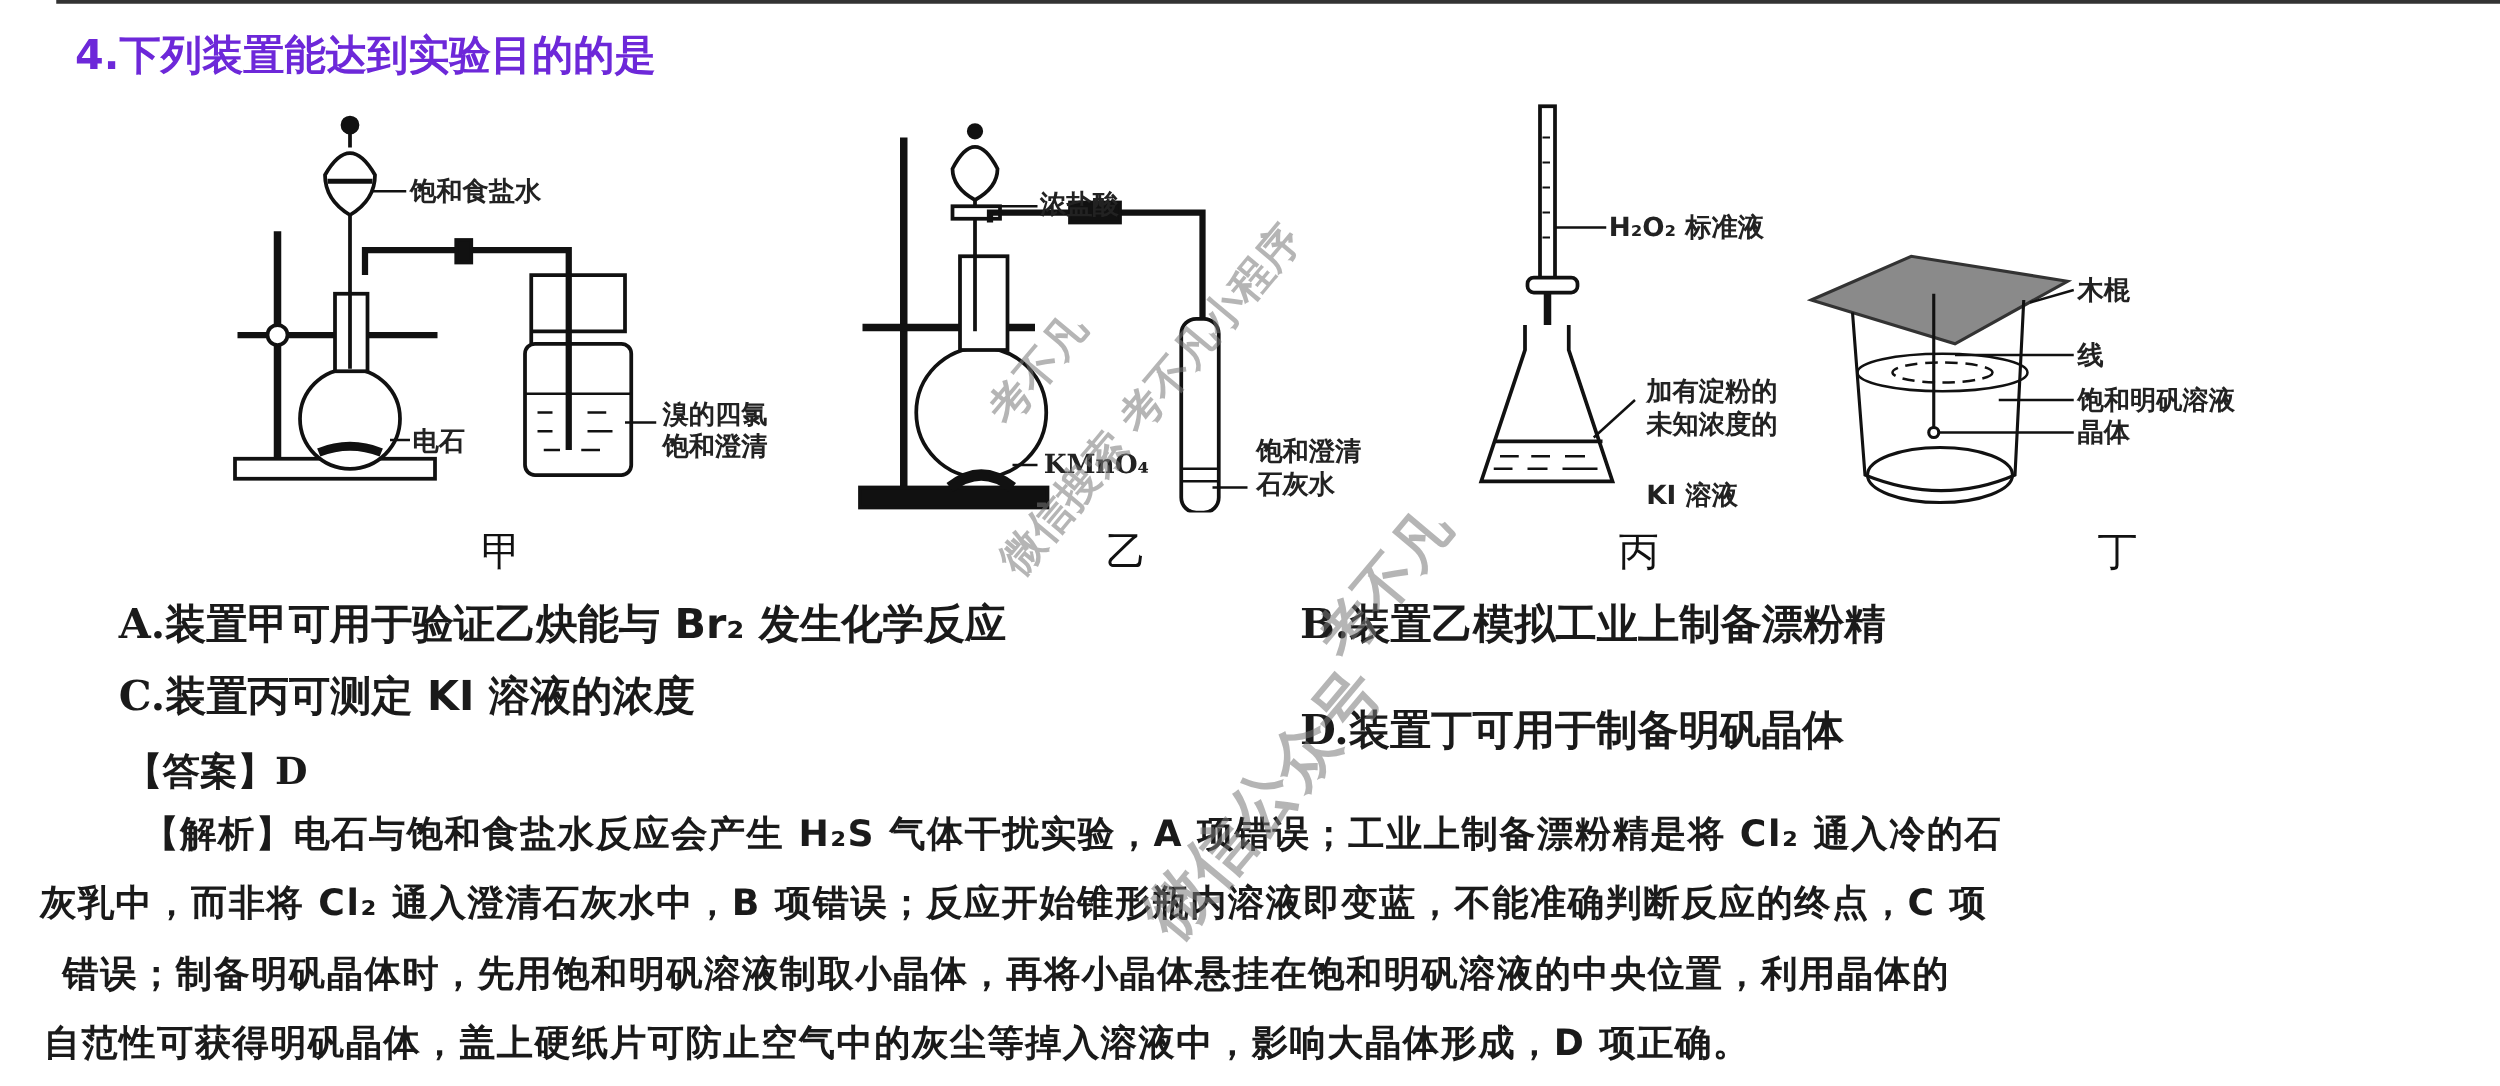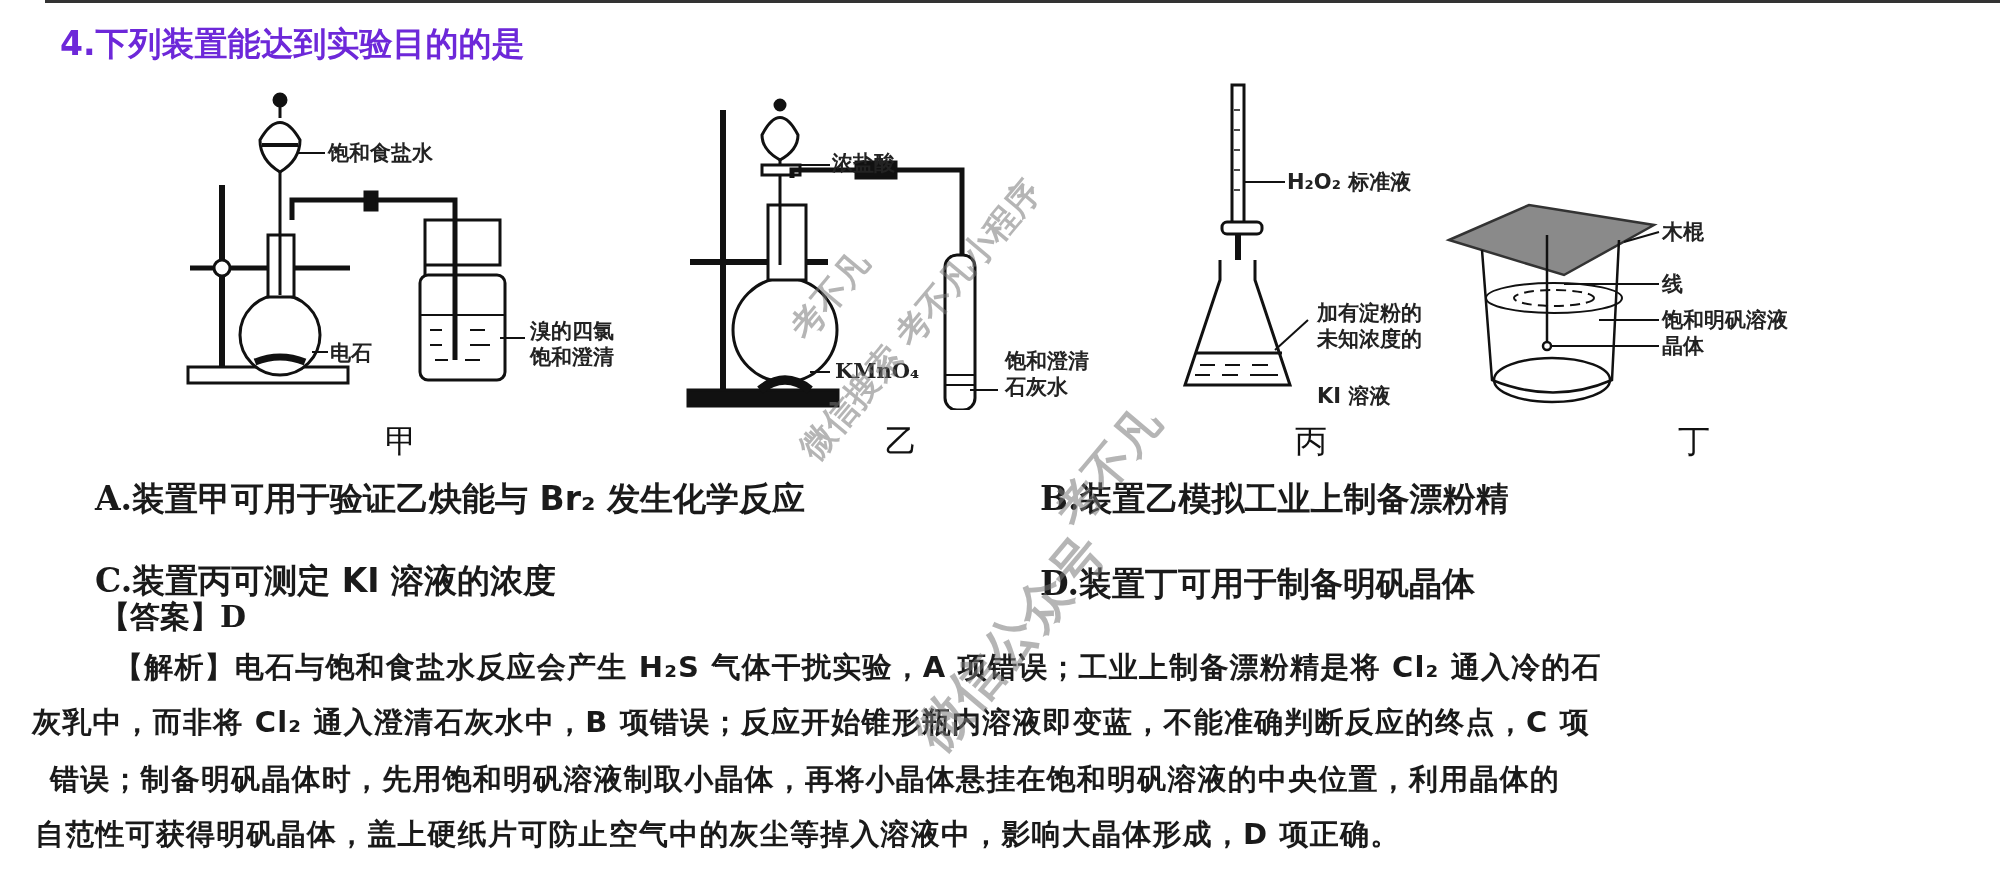--- a/index.html
+++ b/index.html
@@ -160,21 +160,21 @@
   <div class="lbl" style="left:218px;top:153px;">晶体</div>
 </div>
 <div class="cap" style="left:1678px;top:420px;">丁</div>
 
 <div class="opt" style="left:95px;top:477px;">
   <span class="k">A.</span><span>装置甲可用于验证乙炔能与 Br₂ 发生化学反应</span>
 </div>
 <div class="opt" style="left:1040px;top:477px;">
   <span class="k">B.</span><span>装置乙模拟工业上制备漂粉精</span>
 </div>
-<div class="opt" style="left:95px;top:535px;margin-top:24px;">
+<div class="opt" style="left:95px;top:535px;">
   <span class="k">C.</span><span>装置丙可测定 KI 溶液的浓度</span>
 </div>
 <div class="opt" style="left:1040px;top:562px;">
   <span class="k">D.</span><span>装置丁可用于制备明矾晶体</span>
 </div>
 
 <div class="ans">
   <span>【答案】</span><span style="font-family:'DejaVu Serif',serif;">D</span>
 </div>
 

